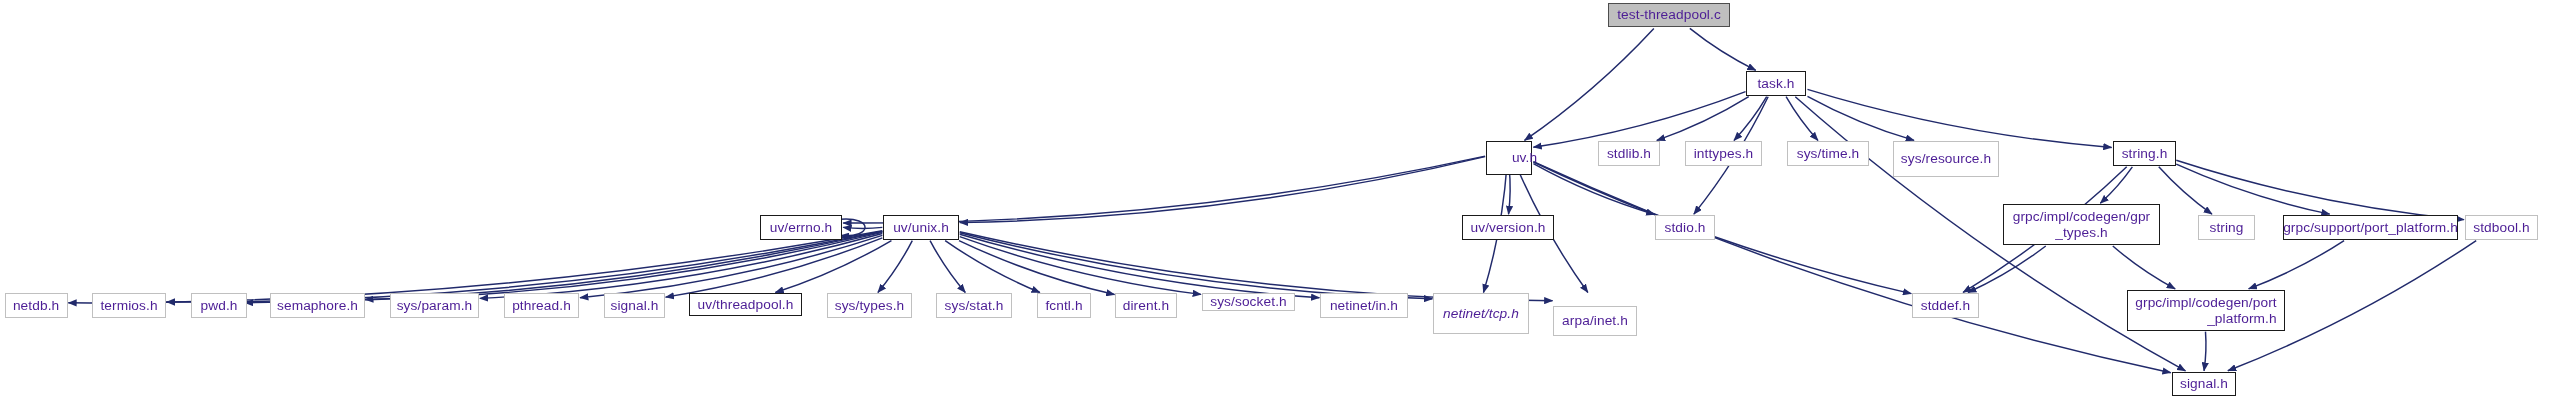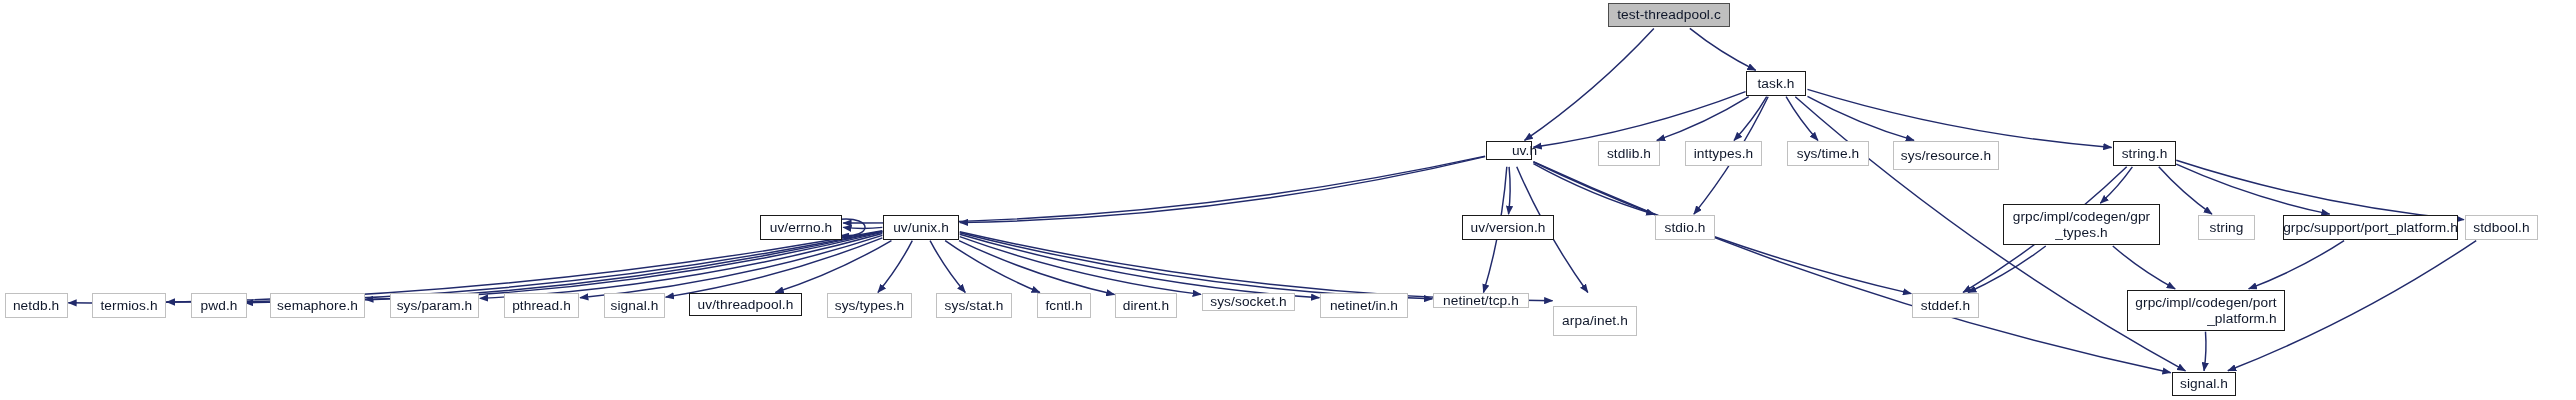--- a/index.html
+++ b/index.html
@@ -14,21 +14,21 @@
   }
   #edges{position:absolute;left:0;top:0;width:2576px;height:401px;}
   .node{
     position:absolute;
     box-sizing:border-box;
     display:flex;
     align-items:center;
     justify-content:center;
     text-align:center;
     background:#ffffff;
-    color:#0f172a;
+    color:#4c1d95;
     font-size:13.7px;
     line-height:1.12;
     white-space:pre-line;
     letter-spacing:0.1px;
     z-index:5;
   }
   
   .n-plain{border:0.9px solid #c0c0c0;}
   
   .n-doc{border:1.5px solid #1a1a1a;}
@@ -91,25 +91,25 @@
         <path d="M2246.7,270.0 Q2206.8,300.2 2161.3,321.0" marker-end="url(#ah)"></path>
         <path d="M2320.3,270.0 Q2351.9,297.3 2388.8,317.0" marker-end="url(#ah)"></path>
         <path d="M2574.3,264.0 Q2524.8,296.3 2469.5,317.0" marker-end="url(#ah)"></path>
         <path d="M2422.1,364.0 Q2423.7,385.6 2420.5,407.0" marker-end="url(#ah)"></path>
         <path d="M2719.4,264.0 Q2590.9,350.5 2446.7,407.0" marker-end="url(#ah)"></path>
       </g>
   </svg>
   <div id="nodes-layer">
       <div class="node n-root" style="left: 1608px; top: 2.7px; width: 122px; height: 24.6px;">test-threadpool.c</div>
       <div class="node n-doc" style="left: 1746px; top: 71px; width: 60px; height: 24.6px;">task.h</div>
-      <div class="node n-doc" style="left: 1486px; top: 141px; width: 46px; height: 19px; padding-left: 31px;">uv.h</div>
+      <div class="node n-doc" style="left: 1486px; top: 141px; width: 46px; height: 34px; padding-left: 31px;">uv.h</div>
       <div class="node n-plain" style="left: 1598px; top: 141px; width: 62px; height: 24.6px;">stdlib.h</div>
       <div class="node n-plain" style="left: 1685px; top: 141px; width: 77px; height: 24.6px;">inttypes.h</div>
       <div class="node n-plain" style="left: 1787px; top: 141px; width: 82px; height: 24.6px;">sys/time.h</div>
-      <div class="node n-plain" style="left: 1893px; top: 141px; width: 106px; height: 29px;">sys/resource.h</div>
+      <div class="node n-plain" style="left: 1893px; top: 141px; width: 106px; height: 36px;">sys/resource.h</div>
       <div class="node n-doc" style="left: 2113px; top: 141px; width: 63px; height: 24.6px;">string.h</div>
       <div class="node n-doc" style="left: 760px; top: 215px; width: 82px; height: 24.6px;">uv/errno.h</div>
       <div class="node n-doc" style="left: 883px; top: 215px; width: 76px; height: 24.6px;">uv/unix.h</div>
       <div class="node n-doc" style="left: 1462px; top: 215px; width: 92px; height: 24.6px;">uv/version.h</div>
       <div class="node n-plain" style="left: 1655px; top: 215px; width: 60px; height: 24.6px;">stdio.h</div>
       <div class="node n-doc n-two" style="left: 2003px; top: 204px; width: 157px; height: 41px;">grpc/impl/codegen/gpr
 _types.h</div>
       <div class="node n-plain" style="left: 2198px; top: 215px; width: 57px; height: 24.6px;">string</div>
       <div class="node n-doc" style="left: 2283px; top: 215px; width: 175px; height: 24.6px;">grpc/support/port_platform.h</div>
       <div class="node n-plain" style="left: 2465px; top: 215px; width: 73px; height: 24.6px;">stdbool.h</div>
@@ -120,21 +120,21 @@
       <div class="node n-plain" style="left: 390px; top: 293px; width: 89px; height: 24.6px;">sys/param.h</div>
       <div class="node n-plain" style="left: 504px; top: 293px; width: 75px; height: 24.6px;">pthread.h</div>
       <div class="node n-plain" style="left: 604px; top: 293px; width: 61px; height: 24.6px;">signal.h</div>
       <div class="node n-doc" style="left: 689px; top: 293px; width: 113px; height: 23px;">uv/threadpool.h</div>
       <div class="node n-plain" style="left: 827px; top: 293px; width: 85px; height: 24.6px;">sys/types.h</div>
       <div class="node n-plain" style="left: 936px; top: 293px; width: 76px; height: 24.6px;">sys/stat.h</div>
       <div class="node n-plain" style="left: 1037px; top: 293px; width: 54px; height: 24.6px;">fcntl.h</div>
       <div class="node n-plain" style="left: 1115px; top: 293px; width: 62px; height: 24.6px;">dirent.h</div>
       <div class="node n-plain" style="left: 1202px; top: 293px; width: 93px; height: 18px;">sys/socket.h</div>
       <div class="node n-plain" style="left: 1320px; top: 293px; width: 88px; height: 24.6px;">netinet/in.h</div>
-      <div class="node n-plain" style="left: 1433px; top: 293px; width: 96px; height: 15px;">netinet/tcp.h</div>
+      <div class="node n-plain" style="left: 1433px; top: 293px; width: 96px; height: 41px; font-style: italic;">netinet/tcp.h</div>
       <div class="node n-plain" style="left: 1553px; top: 306px; width: 84px; height: 30px;">arpa/inet.h</div>
       <div class="node n-plain" style="left: 1912px; top: 293px; width: 67px; height: 24.6px;">stddef.h</div>
       <div class="node n-doc n-two" style="left: 2127px; top: 290px; width: 158px; height: 41px; text-align: right;">grpc/impl/codegen/port
 _platform.h</div>
       <div class="node n-doc" style="left: 2172px; top: 372px; width: 64px; height: 24px;">signal.h</div>
     </div>
 </div>
 
 
 </body></html>

